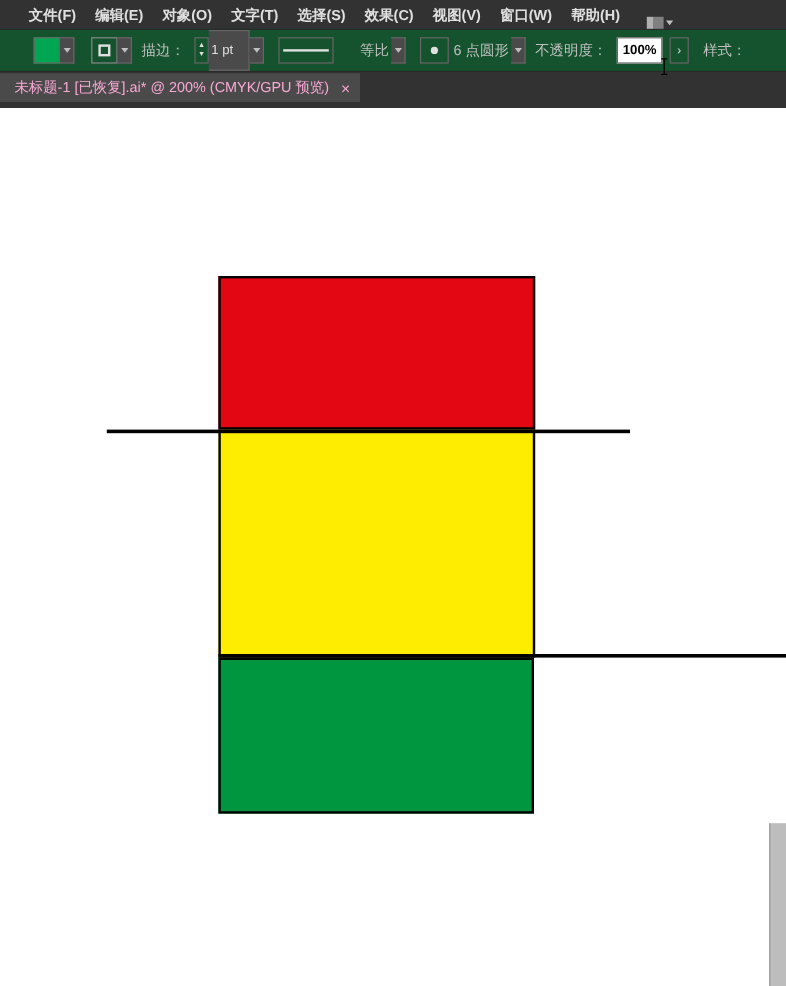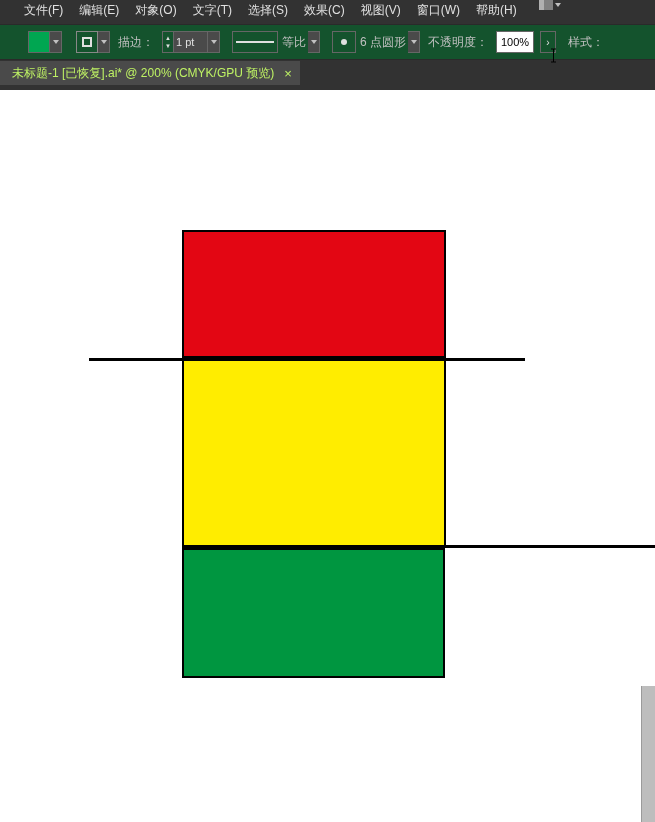--- a/index.html
+++ b/index.html
@@ -12,23 +12,24 @@
       color: #e0e0e0;
       overflow: hidden;
       position: relative;
     }
     
     
     .menu-bar {
       height: 24px;
       background: #323232;
       display: flex;
-      align-items: flex-start;
+      align-items: flex-end;
       padding-left: 20px;
       gap: 8px;
+      font-weight: bold;
     }
     .menu-item {
       padding: 2px 4px;
       cursor: pointer;
       font-size: 12px;
     }
     .panel-toggle {
       margin-left: 10px;
       display: flex;
       align-items: center;
@@ -116,21 +117,21 @@
       line-height: 8px;
     }
     .stepper-input {
       width: 34px;
       height: 22px;
       background: #4a4a4a;
       border: 1px solid #666;
       border-left: none;
       color: #e0e0e0;
       font-size: 11px;
-      padding: 4px 2px;
+      padding: 16px 2px;
     }
     .stroke-preview {
       width: 46px;
       height: 22px;
       border: 1px solid #666;
       display: flex;
       align-items: center;
       justify-content: center;
       margin-left: 6px;
     }
@@ -156,20 +157,21 @@
     }
     .opacity-input {
       width: 38px;
       height: 22px;
       background: #fff;
       border: 1px solid #666;
       color: #000;
       font-size: 11px;
       padding: 0 2px;
       text-align: center;
+      font-weight: bold;
     }
     .next-btn {
       width: 16px;
       height: 22px;
       border: 1px solid #666;
       display: flex;
       align-items: center;
       justify-content: center;
       font-size: 10px;
     }
@@ -182,21 +184,21 @@
       align-items: center;
     }
     .doc-tab {
       background: #4a4a4a;
       height: 24px;
       padding: 0 8px 0 12px;
       display: flex;
       align-items: center;
       gap: 10px;
       font-size: 12px;
-      color: #bef264;
+      color: #f9a8d4;
     }
     .close-x {
       font-size: 13px;
       cursor: pointer;
     }
     
     
     .canvas-area {
       position: absolute;
       top: 90px;
@@ -311,21 +313,21 @@
     <input class="stepper-input" value="1 pt" style="">
     <div class="drop-btn">
         <span class="chevron-down"></span>
       </div>
   </div>
 
   <div class="swatch-group">
     <div class="stroke-preview">
         <div class="stroke-line"></div>
       </div>
-    <span class="label" style="margin-left:4px">等比</span>
+    <span class="label" style="margin-left:22px">等比</span>
     <div class="drop-btn">
         <span class="chevron-down"></span>
       </div>
   </div>
 
   <div class="swatch-group">
     <div class="profile-preview">
         <div class="dot"></div>
       </div>
     <span class="label" style="margin-left:4px">6 点圆形</span>

